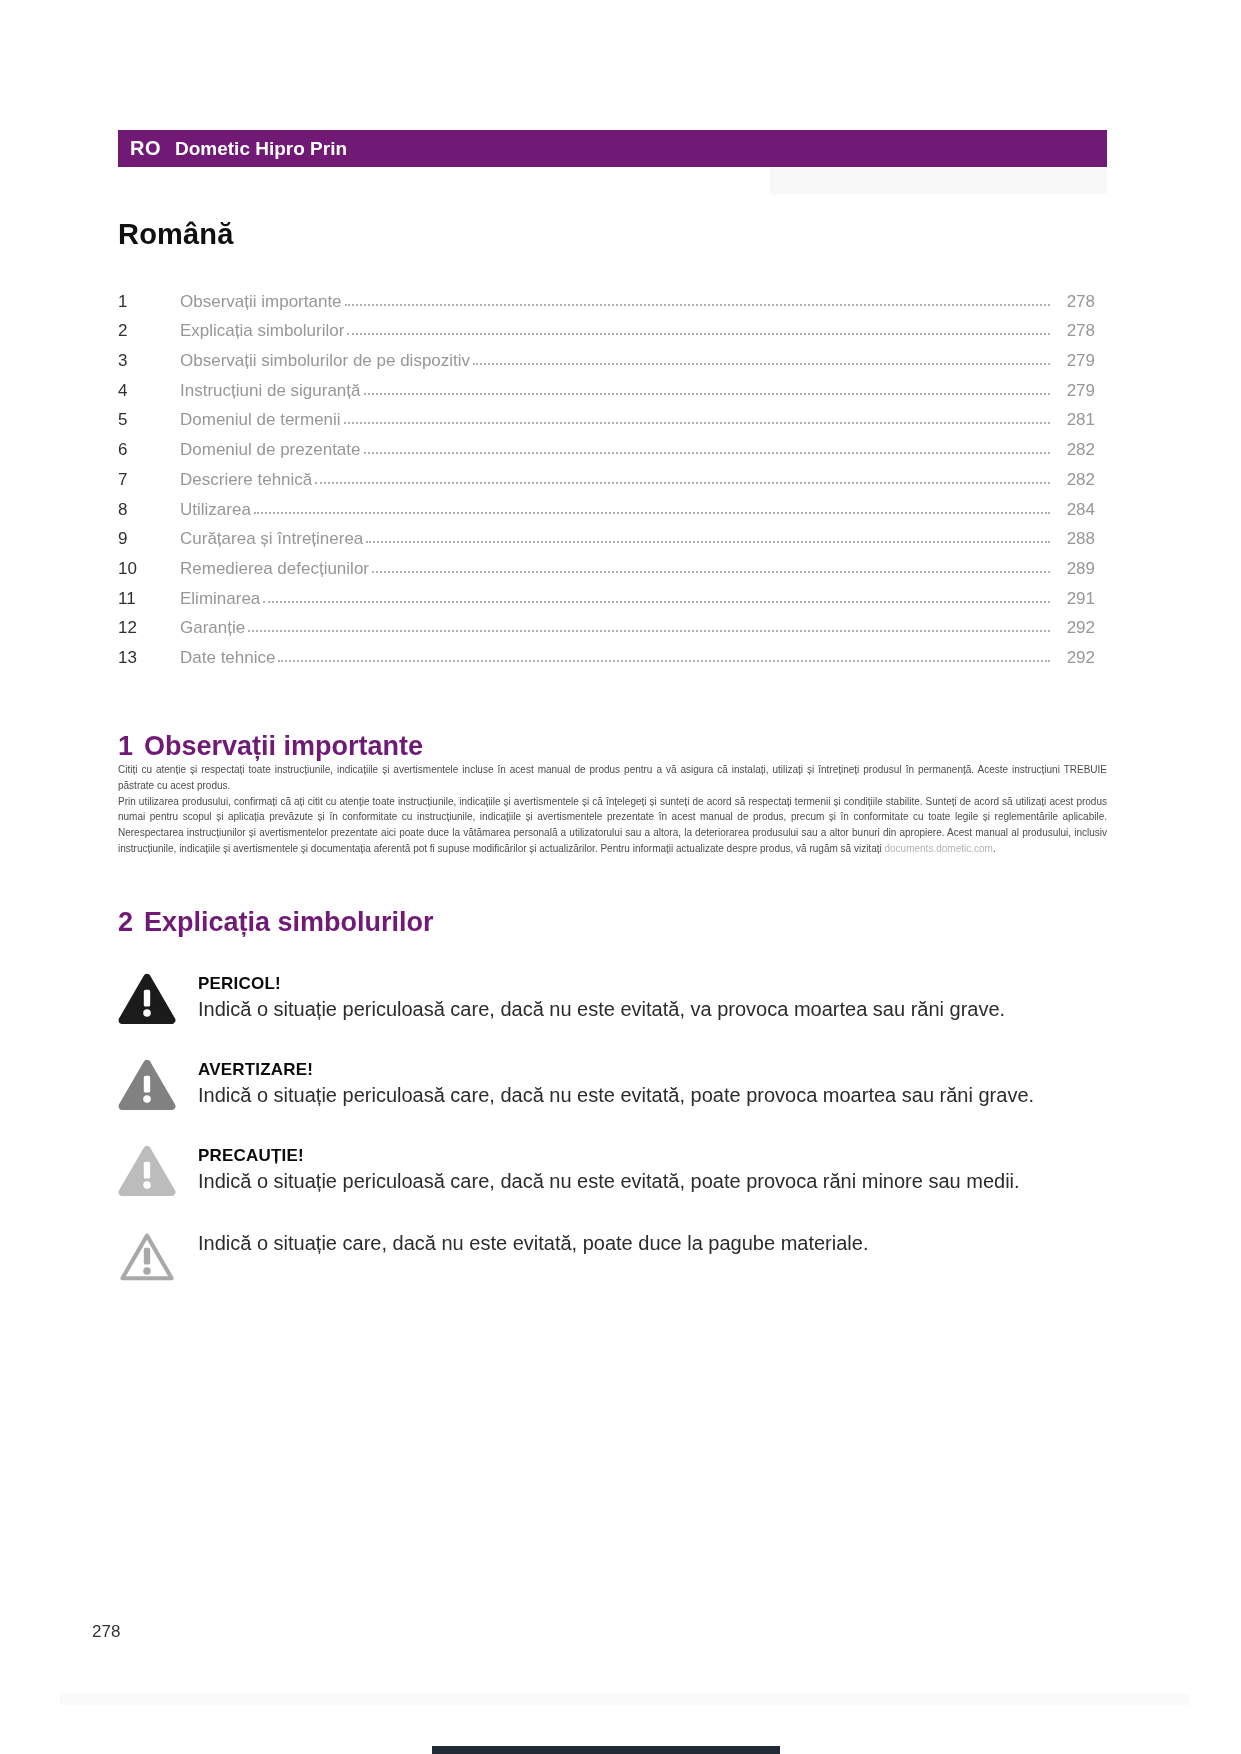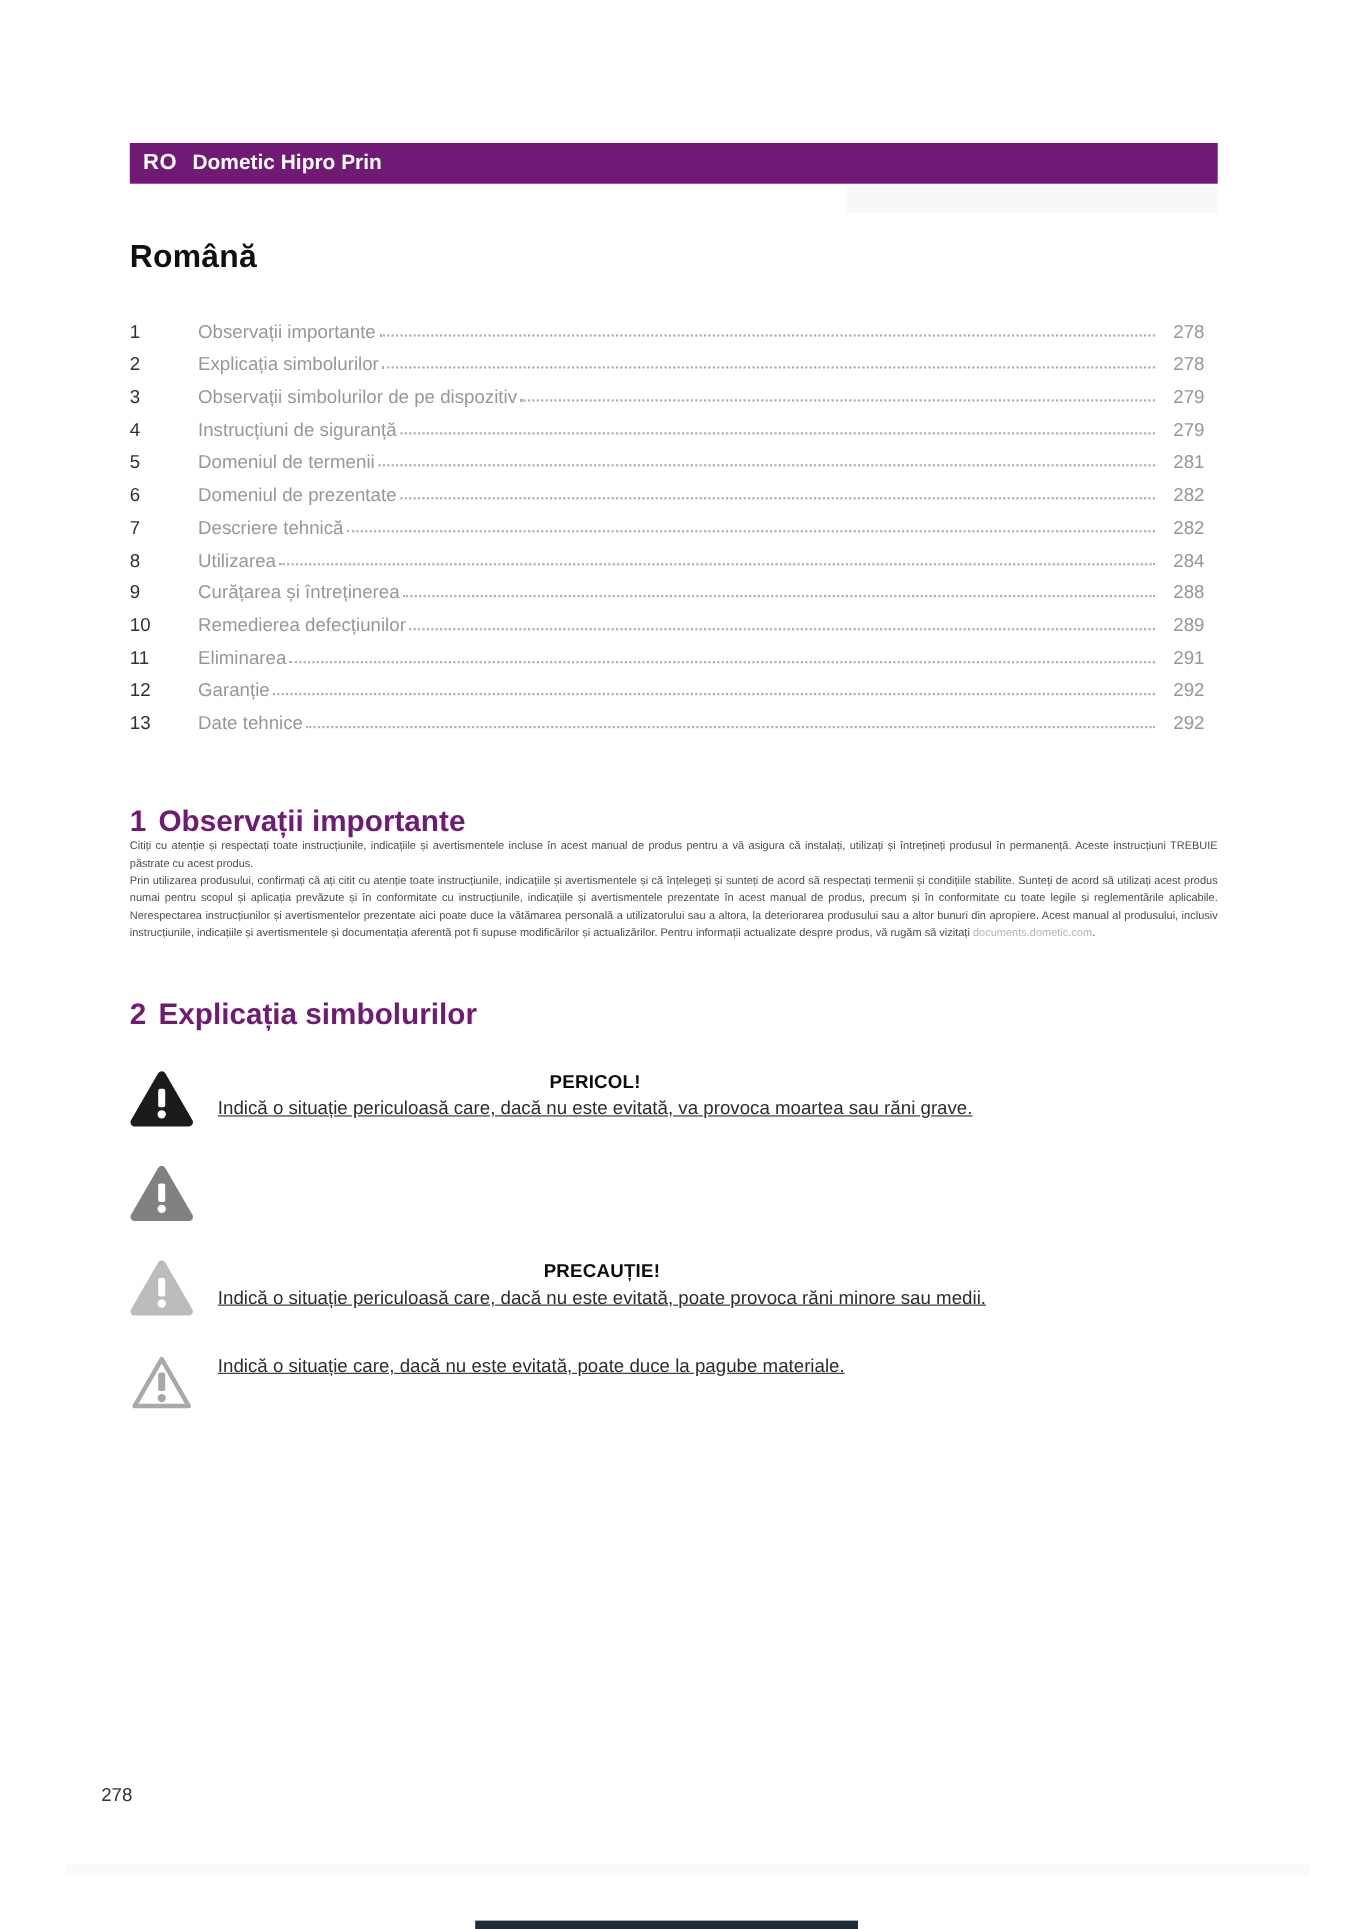--- a/index.html
+++ b/index.html
@@ -56,23 +56,23 @@
     text-align:justify;
   }
   .p1{margin-top:26px;}
   .p2{margin-top:13px;}
   .doc-link{color:#b3b3b3;text-decoration:none;cursor:pointer;}
 
   
   .warnings{margin-top:34px;}
   .warning{display:flex;align-items:flex-start;gap:22px;margin-bottom:31px;min-height:55px;}
   .w-icon{flex:0 0 58px;width:58px;height:53px;display:block;}
-  .w-text{padding-top:2px;text-align:center;}
+  .w-text{padding-top:2px;}
   .w-title{font-size:17px;font-weight:bold;color:#0c0c0c;margin-bottom:4px;letter-spacing:.2px;}
-  .w-desc{font-size:17px;color:#2c2c2c;text-decoration:underline;}
+  .w-desc{font-size:20px;color:#2c2c2c;}
 
   .footer-page-num{
     position:absolute;left:92px;top:1622px;
     font-size:17px;color:#333;
   }
 </style>
 </head>
 <body>
 
 <div class="page">
@@ -200,20 +200,24 @@
       <div class="w-desc">Indică o situație periculoasă care, dacă nu este evitată, va provoca moartea sau răni grave.</div>
     </div>
   </div>
 
   <div class="warning">
     <svg class="w-icon" viewBox="0 0 100 90" aria-hidden="true">
       <path class="tri" d="M50 9 L92.5 82.5 L7.5 82.5 Z" stroke-linejoin="round" fill="#818181" stroke="#818181" stroke-width="13"></path>
       <rect class="mark" x="44.5" y="30" width="11" height="29" rx="3" fill="#ffffff"></rect>
       <circle class="mark" cx="50" cy="70" r="6.5" fill="#ffffff"></circle>
     </svg>
+    <div class="w-text">
+      <div class="w-title">AVERTIZARE!</div>
+      <div class="w-desc">Indică o situație periculoasă care, dacă nu este evitată, poate provoca moartea sau răni grave.</div>
+    </div>
   </div>
 
   <div class="warning">
     <svg class="w-icon" viewBox="0 0 100 90" aria-hidden="true">
       <path class="tri" d="M50 9 L92.5 82.5 L7.5 82.5 Z" stroke-linejoin="round" fill="#bcbcbc" stroke="#bcbcbc" stroke-width="13"></path>
       <rect class="mark" x="44.5" y="30" width="11" height="29" rx="3" fill="#ffffff"></rect>
       <circle class="mark" cx="50" cy="70" r="6.5" fill="#ffffff"></circle>
     </svg>
     <div class="w-text">
       <div class="w-title">PRECAUȚIE!</div>

